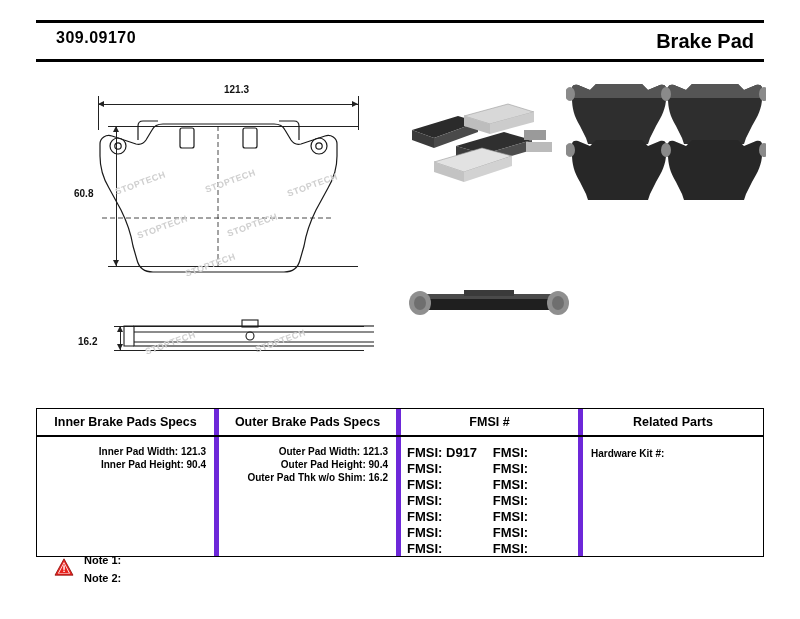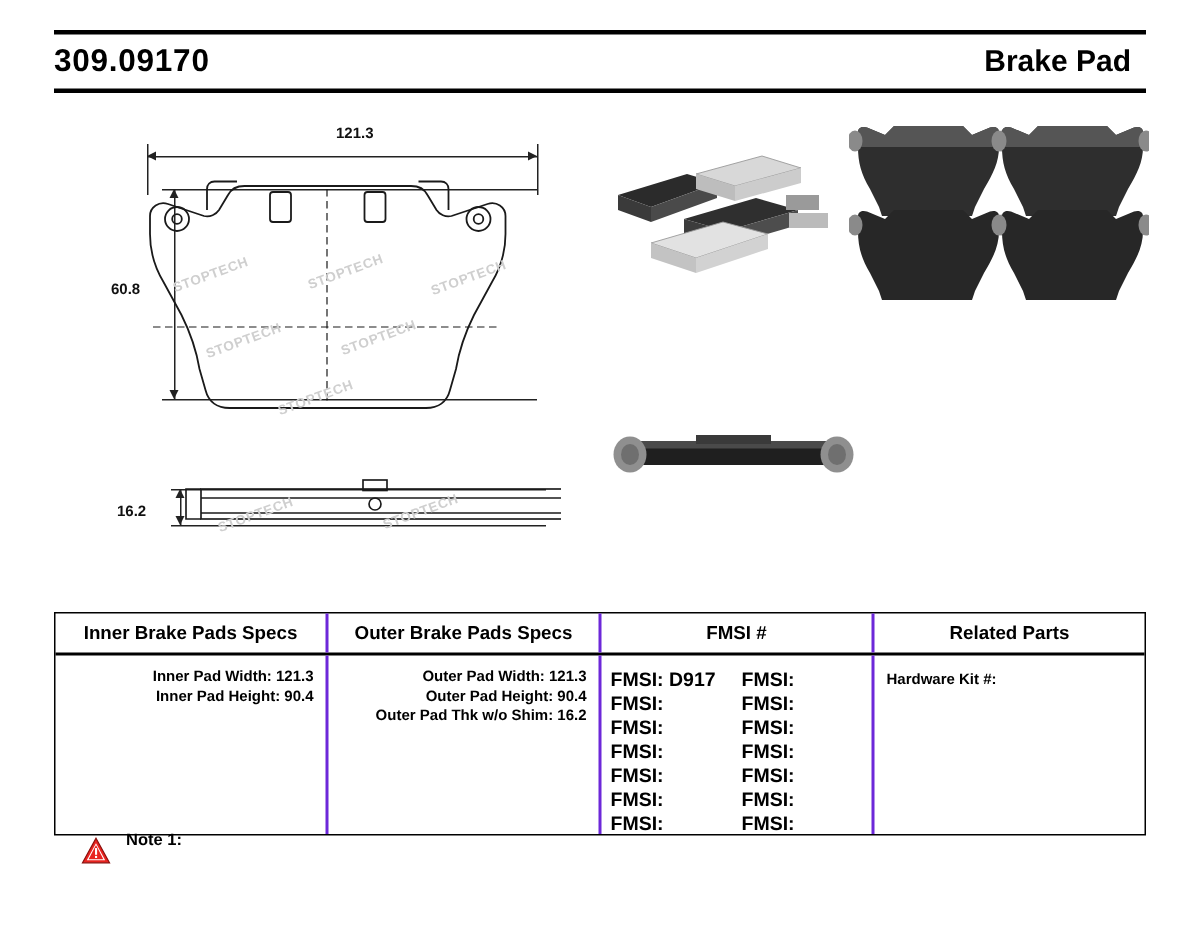--- a/index.html
+++ b/index.html
@@ -26,22 +26,22 @@
   .header {
     position: absolute;
     left: 36px; top: 20px;
     width: 728px; height: 42px;
     border-top: 3px solid #000;
     border-bottom: 3px solid #000;
     box-sizing: border-box;
   }
   .header-left {
     position: absolute;
-    left: 0; top: 6px;
-    font-size: 21px;
+    left: 20px; top: 6px;
+    font-size: 16px;
     font-weight: bold;
     letter-spacing: 0.5px;
   }
   .header-right {
     position: absolute;
     right: 10px; top: 7px;
     font-size: 20px;
     font-weight: bold;
   }
 
@@ -101,21 +101,21 @@
   .specs-head {
     display: flex;
     border-bottom: 2px solid #000;
   }
   .specs-body {
     display: flex;
     min-height: 118px;
   }
   .col {
     box-sizing: border-box;
-    border-right: 2px solid #6d28d9;
+    border-right: 5px solid #6d28d9;
   }
   .col:last-child { border-right: none; }
   .c1 { width: 182px; }
   .c2 { width: 182px; }
   .c3 { width: 182px; }
   .c4 { width: 180px; }
   .col-title {
     text-align: center;
     font-size: 12.5px;
     font-weight: bold;
@@ -366,15 +366,18 @@
     <svg class="warn-icon" viewBox="0 0 24 22">
       <polygon points="12,1 23,21 1,21" fill="#e8231f" stroke="#8a0f0c" stroke-width="1"></polygon>
       <polygon points="12,5 19.5,19 4.5,19" fill="#ffffff" stroke="none"></polygon>
       <polygon points="12,6.5 18,18.2 6,18.2" fill="#e8231f"></polygon>
       <rect x="11.2" y="9" width="1.7" height="5.5" fill="#ffffff"></rect>
       <rect x="11.2" y="15.4" width="1.7" height="1.7" fill="#ffffff"></rect>
     </svg>
     <div class="note-row">
       <span class="note-label">Note 1:</span>
     </div>
+    <div class="note-row">
+      <span class="note-label">Note 2:</span>
+    </div>
   </div>
 
 </div>
 
 </body></html>

